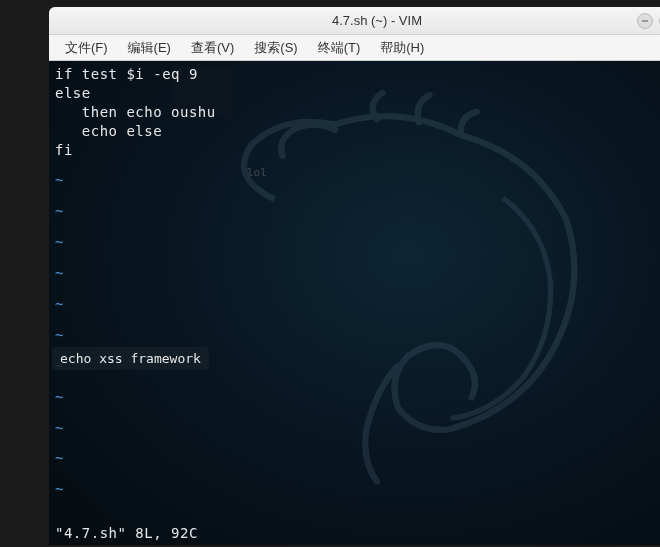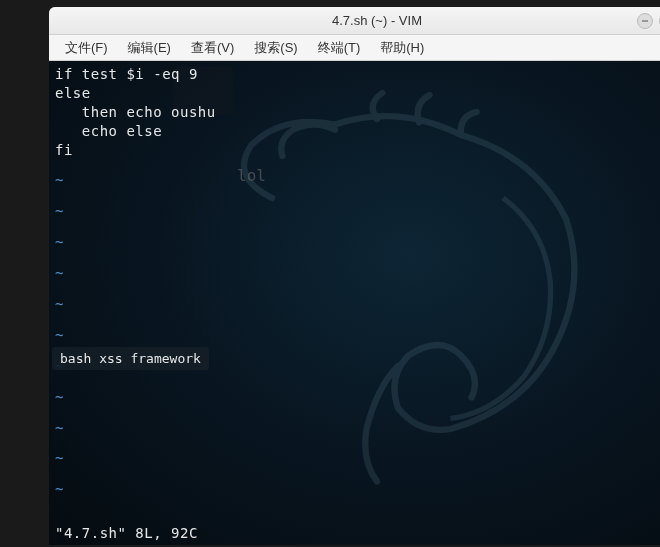--- a/index.html
+++ b/index.html
@@ -96,24 +96,24 @@
     .terminal-content {
       position: relative;
       padding: 4px 6px;
       line-height: 1.35;
       letter-spacing: 0.5px;
     }
     .code-line { white-space: pre; }
     .tilde-line { color: #4d8fcc; }
     .lol-text {
       position: absolute;
-      left: 188px;
+      left: 198px;
       top: 105px;
       color: #6a6a6a;
-      font-size: 16px;
+      font-size: 11px;
       opacity: 0.6;
       text-align: right;
     }
     .folder-bg {
       position: absolute;
       left: 124px;
       top: 6px;
       width: 60px;
       height: 48px;
       background: #101820;
@@ -215,21 +215,21 @@
           <div class="code-line tilde-line" style="margin-top: 12px;">~</div>
           <div class="code-line tilde-line" style="margin-top: 12px;">~</div>
           <div class="code-line tilde-line" style="margin-top: 12px;">~</div>
           <div class="code-line tilde-line" style="margin-top: 12px;">~</div>
           <div class="code-line tilde-line" style="margin-top: 12px;">~</div>
           <div class="code-line tilde-line" style="margin-top: 12px;">~</div>
           <div class="code-line tilde-line" style="margin-top: 12px;">~</div>
         </div>
     </div>
 
-    <div class="beef-box">bash xss framework</div>
+    <div class="beef-box">echo xss framework</div>
 
     <div class="status-line">"4.7.sh" 8L, 92C</div>
 
     <div class="scrollbar">
       <div class="scrollbar-thumb"></div>
     </div>
   </div>
 </div>
 
 </body></html>

